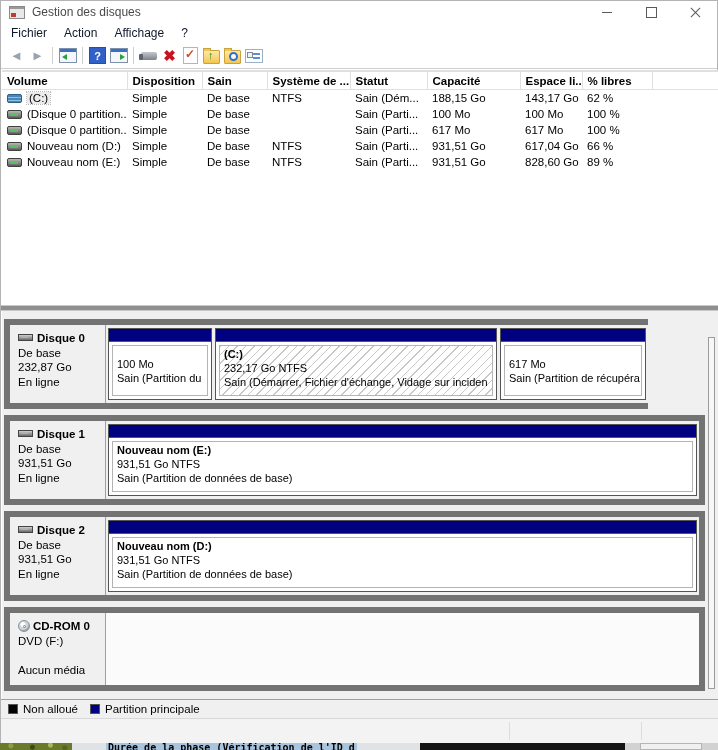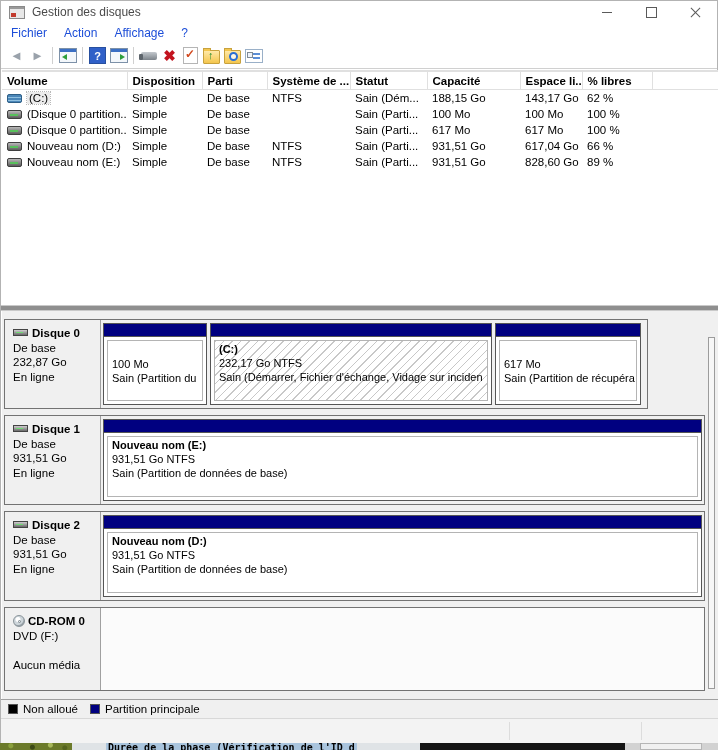--- a/index.html
+++ b/index.html
@@ -21,21 +21,21 @@
   .win-btn{width:44px;height:22px;display:flex;align-items:center;justify-content:center;color:#5a5a5a;}
   .glyph-min{width:10px;height:1px;background:#5a5a5a;display:block;}
   .glyph-max{width:9px;height:9px;border:1px solid #5a5a5a;display:block;}
   .glyph-close{position:relative;width:11px;height:11px;display:block;}
   .glyph-close::before,.glyph-close::after{content:"";position:absolute;left:-1px;top:5px;width:13px;height:1px;background:#5a5a5a;}
   .glyph-close::before{transform:rotate(45deg);}
   .glyph-close::after{transform:rotate(-45deg);}
   
   .menubar{position:absolute;left:0;top:22px;width:100%;height:20px;display:flex;align-items:center;
     padding-left:10px;box-sizing:border-box;background:#fff;}
-  .menu-item{padding:2px 9px 2px 0;margin-right:8px;color:#1d4ed8;}
+  .menu-item{padding:2px 9px 2px 0;margin-right:8px;color:#0f172a;}
   
   .toolbar{position:absolute;left:0;top:42px;width:100%;height:26px;display:flex;align-items:center;
     padding-left:5px;box-sizing:border-box;background:#fff;border-bottom:1px solid #d0d0d0;}
   .tb-sep{width:1px;height:17px;background:#d0d0d0;margin:0 4px;}
   .tb-icon{width:21px;height:20px;display:flex;align-items:center;justify-content:center;position:relative;}
   .icon-back::before{content:"\25C4";color:#9aa2ab;font-size:13px;}
   .icon-forward::before{content:"\25BA";color:#9aa2ab;font-size:13px;}
   .icon-window{width:16px;height:13px;border:1px solid #7d91a8;background:#f3f7fb;position:relative;
     box-shadow:inset 0 3px 0 #3b6fc4;}
   .icon-window::after{content:"";position:absolute;right:2px;bottom:2px;width:0;height:0;
@@ -70,21 +70,21 @@
   .drv{width:15px;height:9px;border-radius:2px;display:inline-block;vertical-align:-1px;margin-right:5px;}
   .drv.c{background:repeating-linear-gradient(180deg,#4a86b8 0 2px,#8fc0e0 2px 3px);border:1px solid #2e5f87;box-sizing:border-box;}
   .drv.g{background:linear-gradient(180deg,#b9b9b9,#5c5c5c);border:1px solid #3f3f3f;box-sizing:border-box;position:relative;}
   .drv.g::after{content:"";position:absolute;left:2px;top:3px;width:8px;height:2px;background:#58c05c;}
   .sel-label{background:#ececec;outline:1px dotted #b9b9b9;padding:0 2px;}
   
   .splitter{position:absolute;left:0;top:304px;width:718px;height:6px;background:#8f8f8f;
     border-top:1px solid #c9c9c9;border-bottom:1px solid #c9c9c9;box-sizing:border-box;}
   
   .bottompane{position:absolute;left:1px;top:310px;width:716px;height:388px;background:#f0f0f0;}
-  .disk-row{position:absolute;left:2px;border:1px solid #737373;background:#f0f0f0;display:flex;box-sizing:border-box;}
+  .disk-row{position:absolute;left:2px;border:6px solid #737373;background:#f0f0f0;display:flex;box-sizing:border-box;}
   .disk-head{width:96px;min-width:96px;border-right:1px solid #a0a0a0;background:#f0f0f0;
     padding:6px 2px 0 8px;box-sizing:border-box;font-size:11.5px;line-height:14.5px;overflow:hidden;}
   .disk-title{font-weight:bold;white-space:nowrap;}
   .hdd-icon{width:15px;height:7px;background:linear-gradient(180deg,#cfcfcf,#6a6a6a);border:1px solid #444;
     display:inline-block;vertical-align:1px;margin-right:4px;position:relative;box-sizing:border-box;}
   .hdd-icon::after{content:"";position:absolute;left:2px;top:2px;width:7px;height:1px;background:#6fdc74;}
   .cd-icon{width:12px;height:12px;border-radius:50%;border:1px solid #8a949a;display:inline-block;vertical-align:-2px;
     margin-right:3px;background:radial-gradient(circle at 40% 35%,#ffffff 0 2px,#cdd5da 3px 5px,#98a2a8 6px);position:relative;box-sizing:border-box;}
   .cd-icon::after{content:"";position:absolute;left:4px;top:4px;width:3px;height:3px;border-radius:50%;background:#e9eef1;border:1px solid #7d878d;box-sizing:border-box;}
   .part-area{flex:1;display:flex;align-items:stretch;padding:3px 2px;gap:3px;box-sizing:border-box;background:#f0f0f0;}
@@ -194,21 +194,21 @@
         <col style="width:77px">
           <col style="width:93px">
           <col style="width:62px">
           <col style="width:70px">
           <col style="width:66px">
       </colgroup>
       <tbody>
           <tr>
         <th>Volume</th>
         <th>Disposition</th>
-        <th>Parti</th>
+        <th>Sain</th>
         <th>Système de ...</th>
         <th>Statut</th>
         <th>Capacité</th>
         <th>Espace li...</th>
         <th>% libres</th>
         <th></th>
       </tr>
       <tr>
         <td class="volcell"><span class="drv c"></span><span class="sel-label">(C:)</span></td>
         <td>Simple</td>

